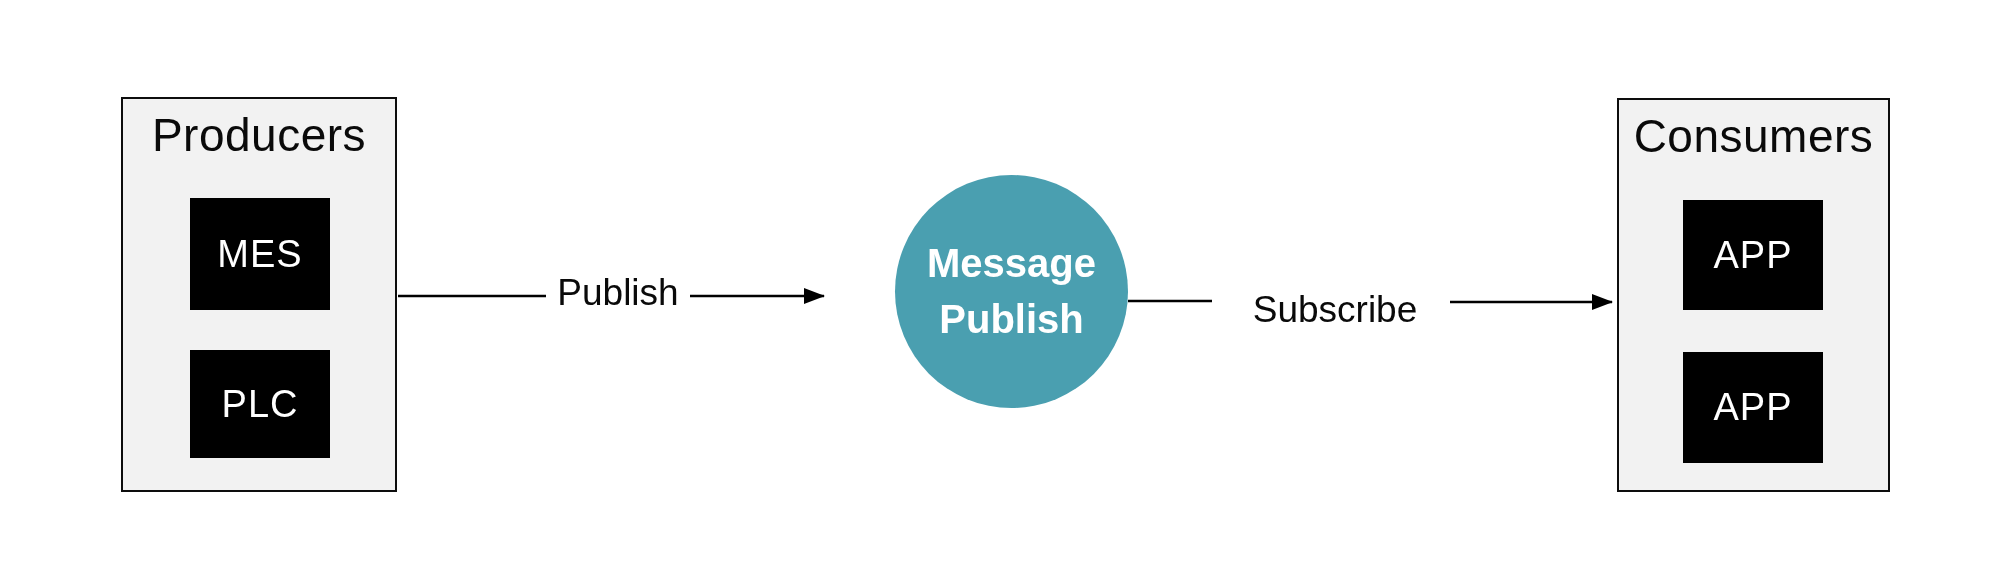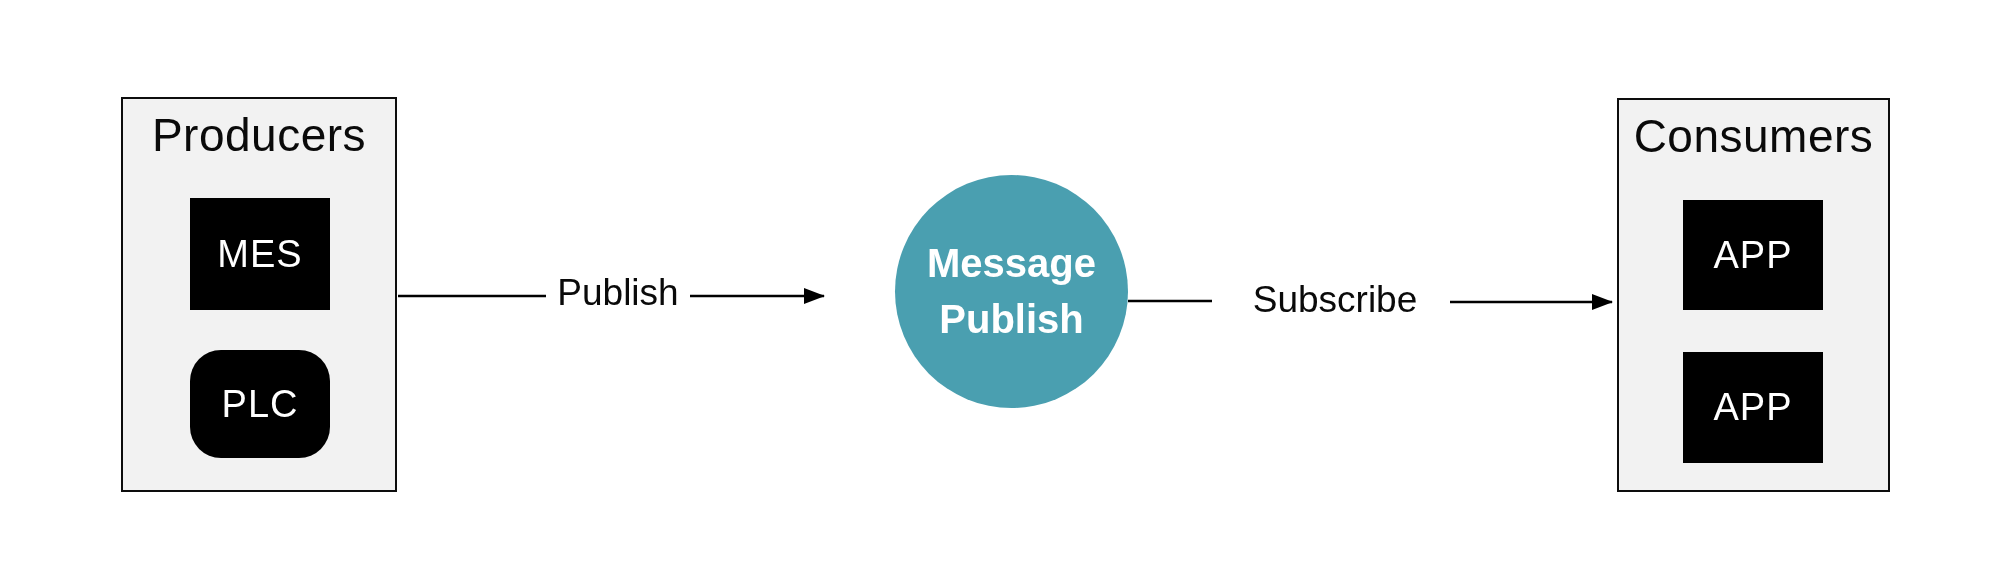--- a/index.html
+++ b/index.html
@@ -56,37 +56,37 @@
     text-align:center;
   }
   .edge-label{
     position:absolute;
     font-size:37px;
     color:var(--label-text,#0A0A0A);
     text-align:center;
     white-space:nowrap;
   }
   #publish-label{left:528px;top:272px;width:180px;}
-  #subscribe-label{left:1240px;top:279px;width:190px;}
+  #subscribe-label{left:1240px;top:289px;width:190px;}
   svg.connectors{
     position:absolute;left:0;top:0;
     width:2000px;height:570px;
     pointer-events:none;
   }
   svg.connectors line{
     stroke:var(--connector,#000);
     stroke-width:2.5;
   }
   svg.connectors .arrowhead-fill{
     fill:var(--connector,#000);
   }
   
   #group-producers{left:121px;top:97px;width:276px;height:395px;}
   #node-mes{left:67px;top:99px;width:140px;height:112px;}
-  #node-plc{left:67px;top:251px;width:140px;height:108px;border-radius:31px;}
+  #node-plc{left:67px;top:251px;width:140px;height:108px;}
   
   #group-consumers{left:1617px;top:98px;width:273px;height:394px;}
   #node-app1{left:64px;top:100px;width:140px;height:110px;}
   #node-app2{left:64px;top:252px;width:140px;height:111px;}
 </style>
 </head>
 <body>
 
 <div class="canvas">
 

